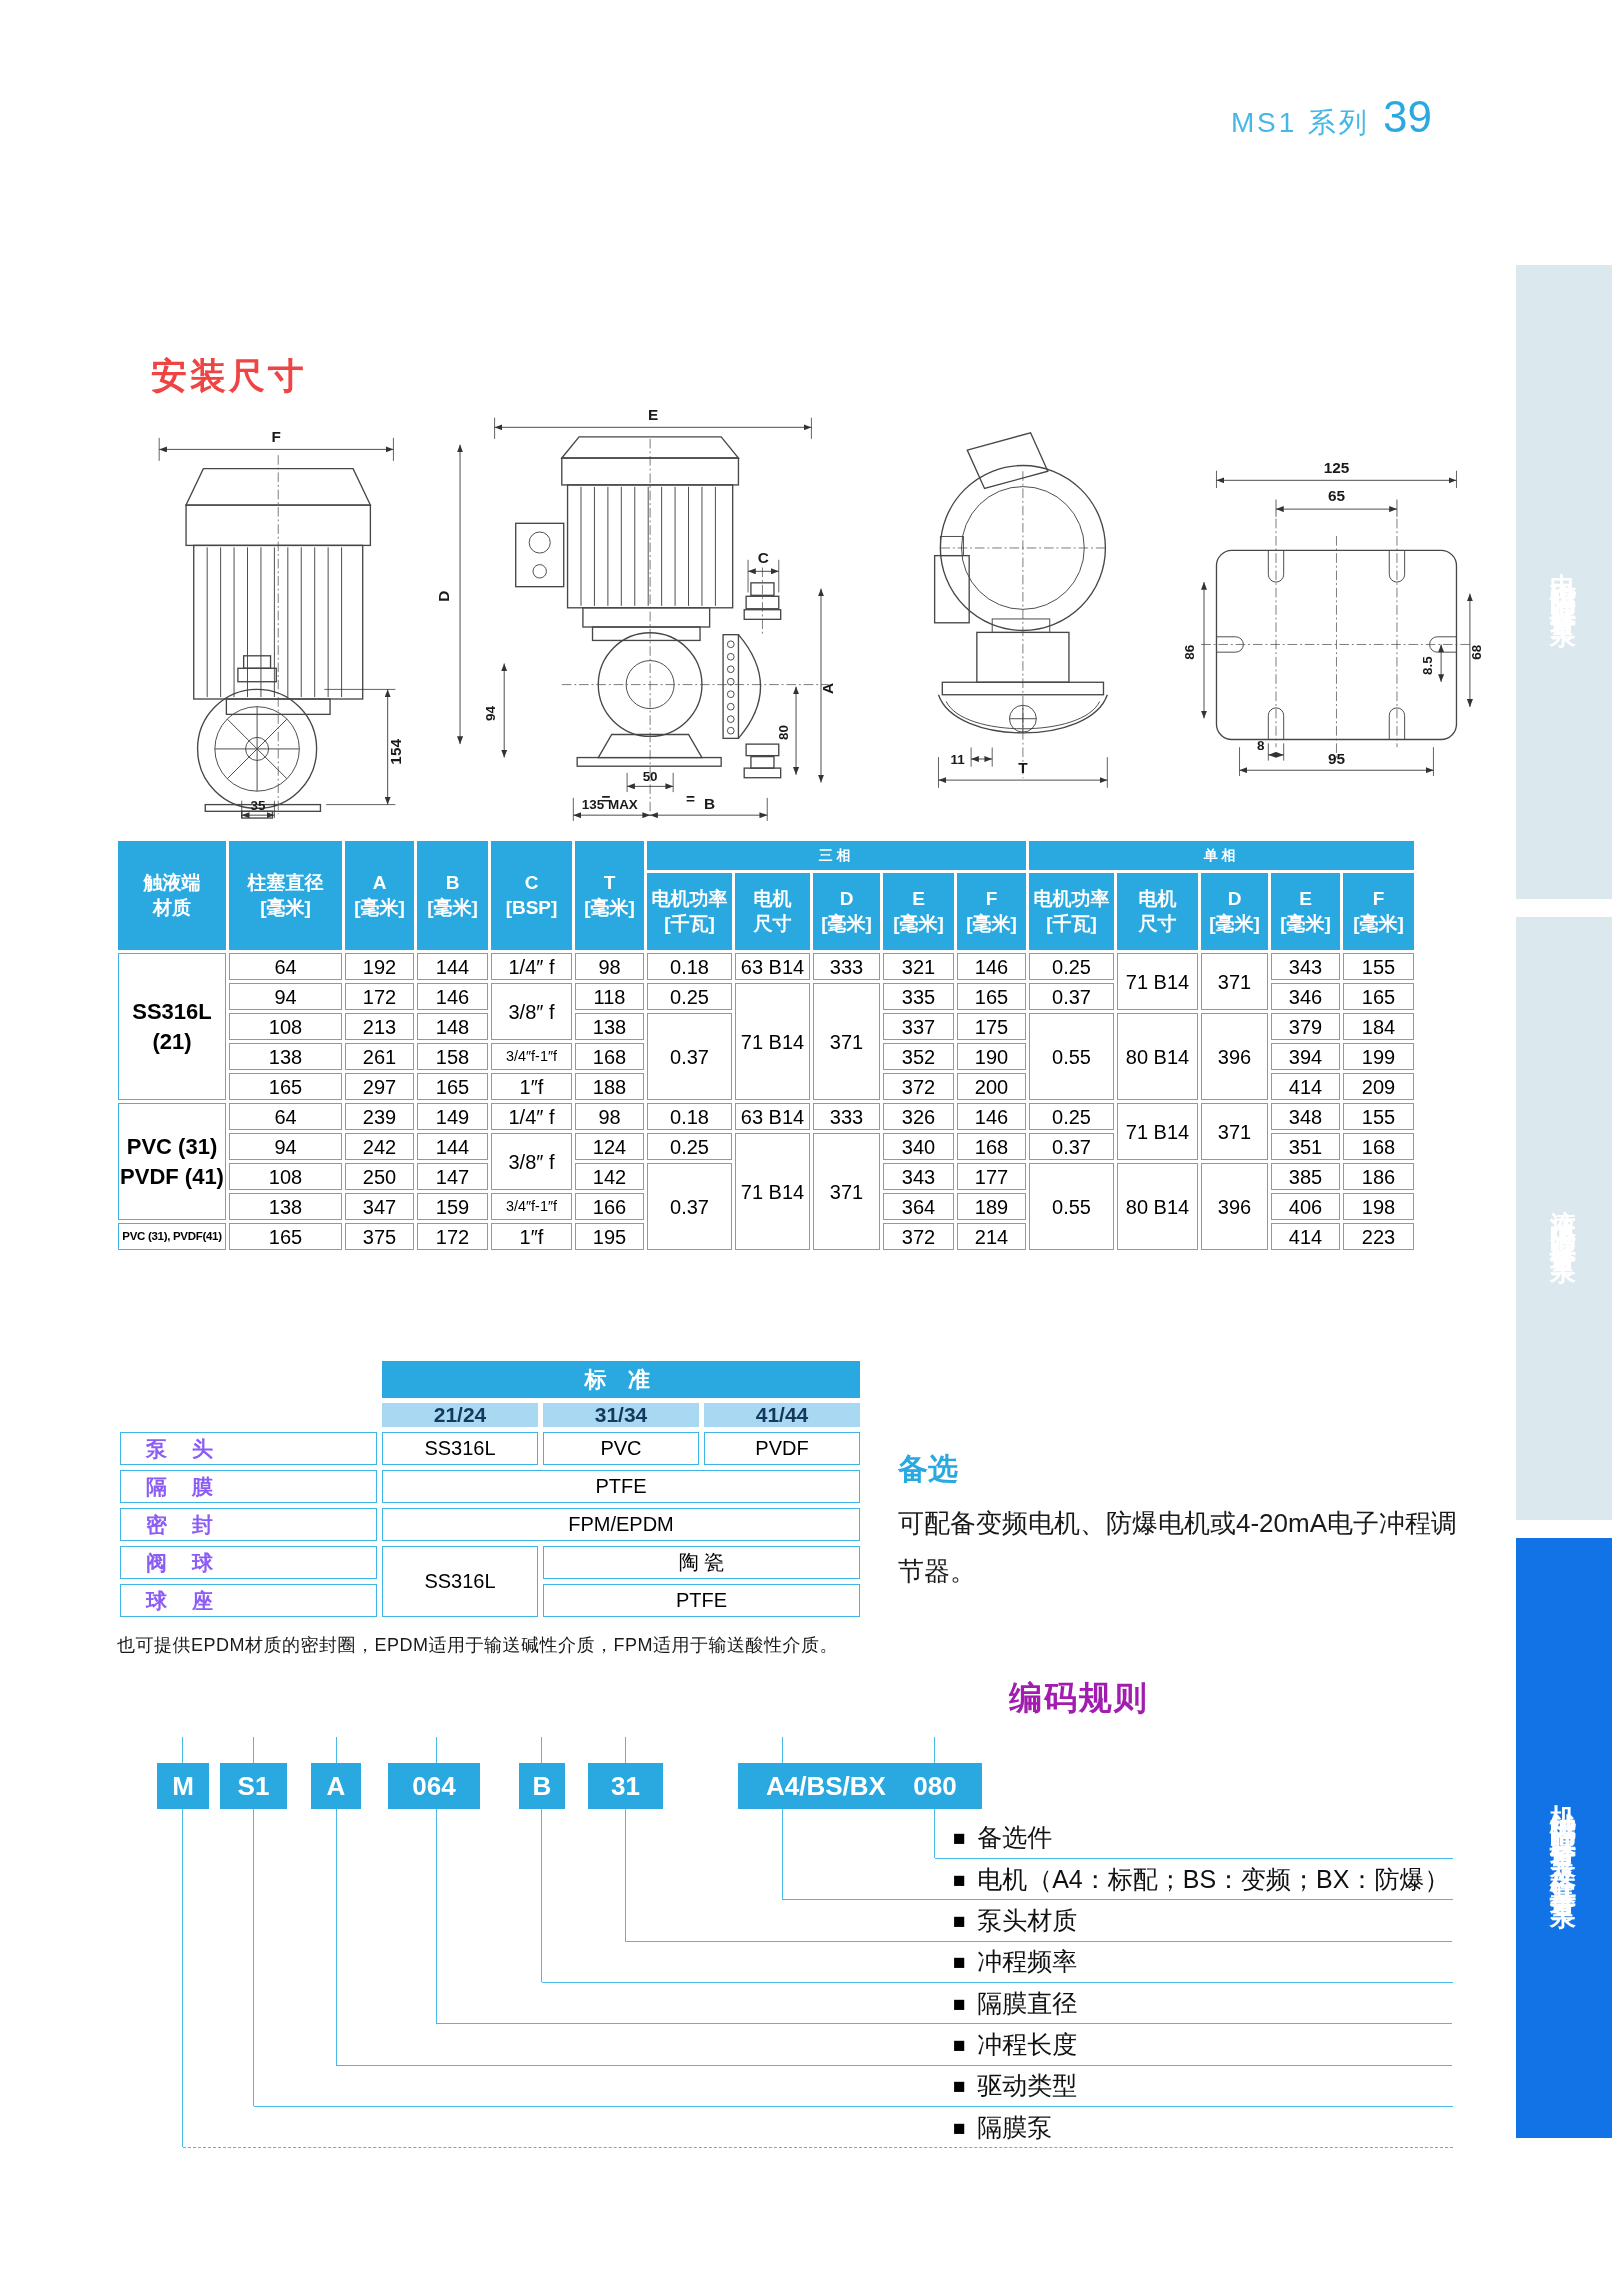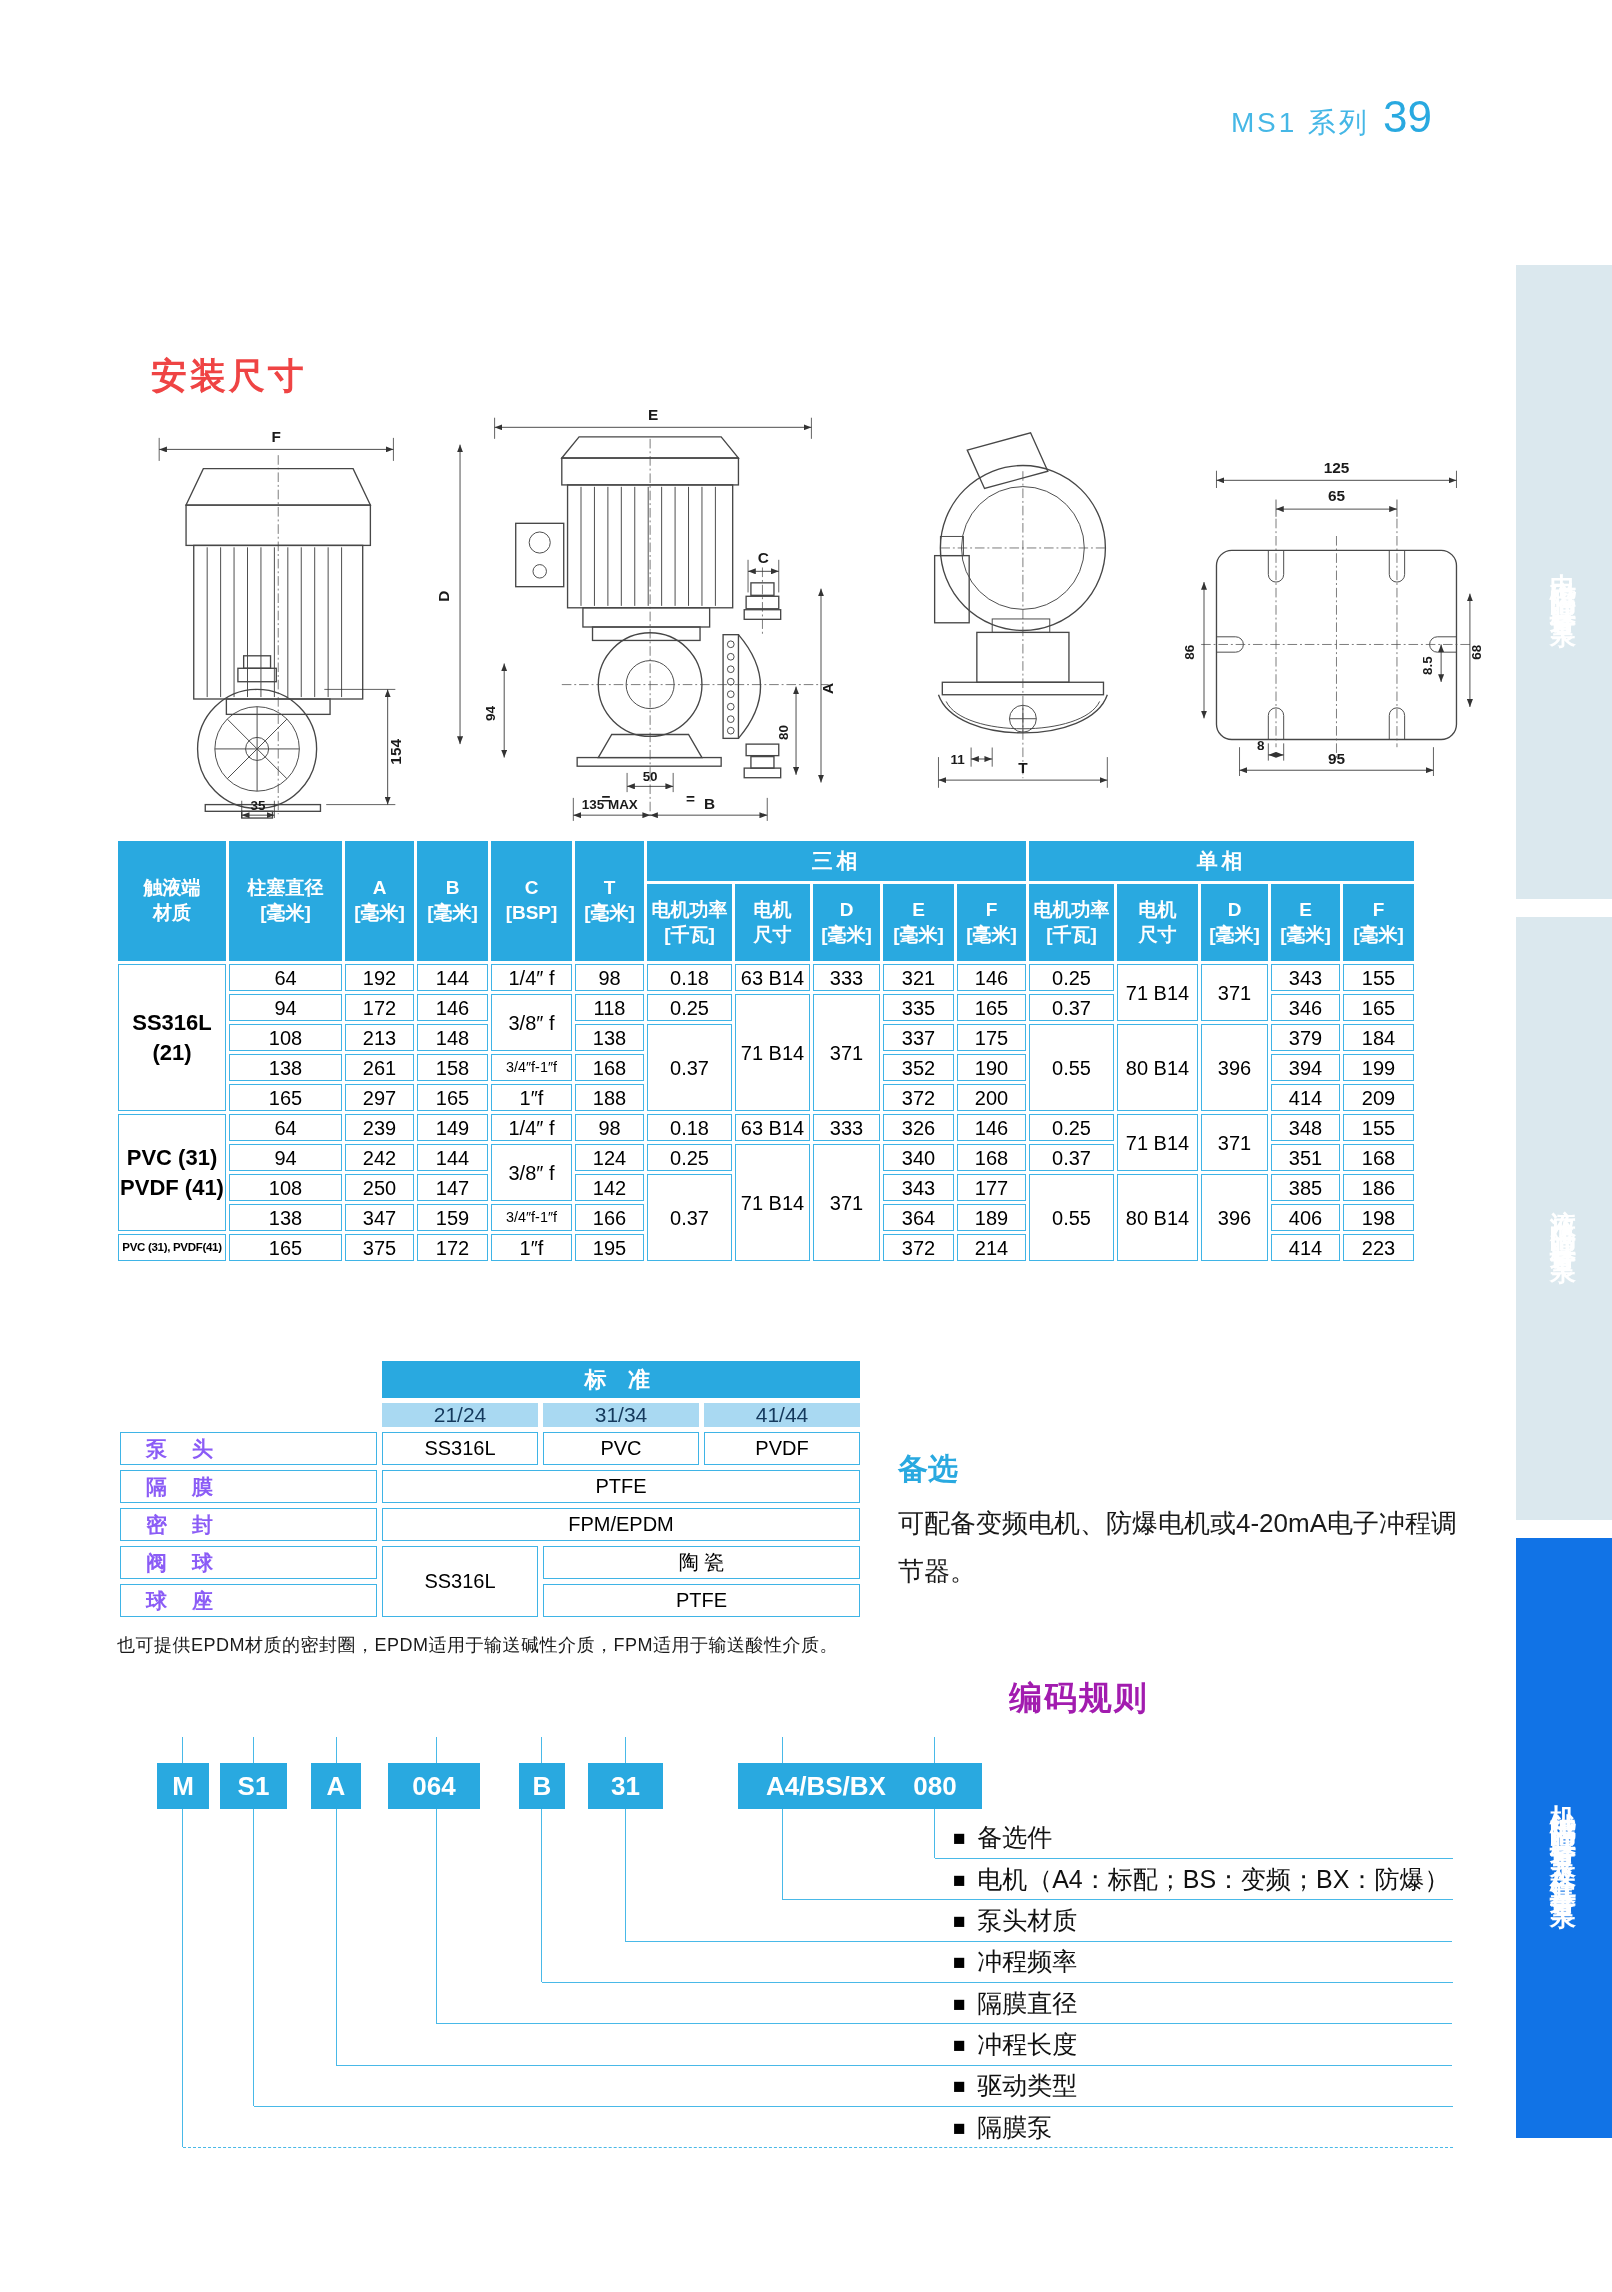--- a/index.html
+++ b/index.html
@@ -32,33 +32,33 @@
   .ext{stroke:#333;stroke-width:0.8;}
   .cl{stroke:#555;stroke-width:0.8;stroke-dasharray:10 3 2 3;fill:none;}
   .dtx{font-size:16px;font-weight:bold;fill:#1a1a1a;text-anchor:middle;
        font-family:"Liberation Sans","DejaVu Sans",sans-serif;}
   .dtx.sm{font-size:14px;}
 
   
   .dim-table{position:absolute;left:115px;top:838px;border-collapse:separate;border-spacing:3.8px;table-layout:fixed;}
   .dim-table th.hb{background:#29a9e0;color:#fff;font-weight:bold;font-size:19px;line-height:1.3;
                    white-space:pre-line;text-align:center;vertical-align:middle;padding:0;}
-  .dim-table th.grp{height:40px;font-size:21px;letter-spacing:3.8px;margin-left:36px;}
+  .dim-table th.grp{height:29px;font-size:14px;letter-spacing:3.8px;margin-left:36px;}
   .dim-table tr.sub th{height:77px;}
   .dim-table td.val{background:#fff;border:1px solid #3fb4e6;text-align:center;vertical-align:middle;
                     font-size:20px;color:#000;height:25px;padding:0;white-space:pre-line;line-height:1.1;}
   .dim-table td.mat{font-weight:bold;font-size:22px;line-height:1.35;}
   .dim-table td.mat-small{font-weight:bold;font-size:11.5px;letter-spacing:-0.3px;}
   .dim-table td.csm{font-size:14.4px;}
 
   
   .std-table{position:absolute;left:115px;top:1356px;border-collapse:separate;border-spacing:5.8px;table-layout:fixed;}
   .std-table td,.std-table th{padding:0;vertical-align:middle;}
   .std-table th.title{background:#29a9e0;color:#fff;font-size:22px;font-weight:bold;height:37px;letter-spacing:7.7px;}
-  .std-table th.sub{background:#a9d9f2;color:#14395c;font-size:21px;font-weight:normal;height:22px;}
+  .std-table th.sub{background:#a9d9f2;color:#14395c;font-size:21px;font-weight:bold;height:22px;}
   .std-table td.rowlabel{border:1px solid #3fb4e6;background:#fff;font-size:21px;font-weight:bold;color:#8b5cf6;
                          text-align:left;padding-left:25px;letter-spacing:9.6px;height:31px;}
   .std-table td.sval{border:1px solid #3fb4e6;background:#fff;text-align:center;font-size:20px;color:#000;height:31px;}
   .tbl-note{position:absolute;left:117px;top:1633px;font-size:18px;color:#1a1a1a;letter-spacing:0.5px;}
 
   
   .opt-title{position:absolute;left:898px;top:1449px;font-size:30px;font-weight:bold;color:#29a9e0;}
   .opt-body{position:absolute;left:898px;top:1499px;width:562px;font-size:26px;color:#1a1a1a;line-height:1.85;}
 
   

